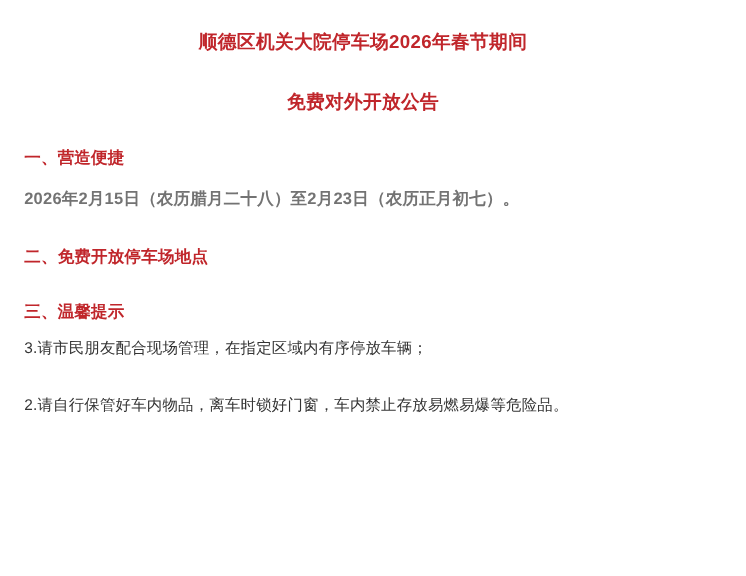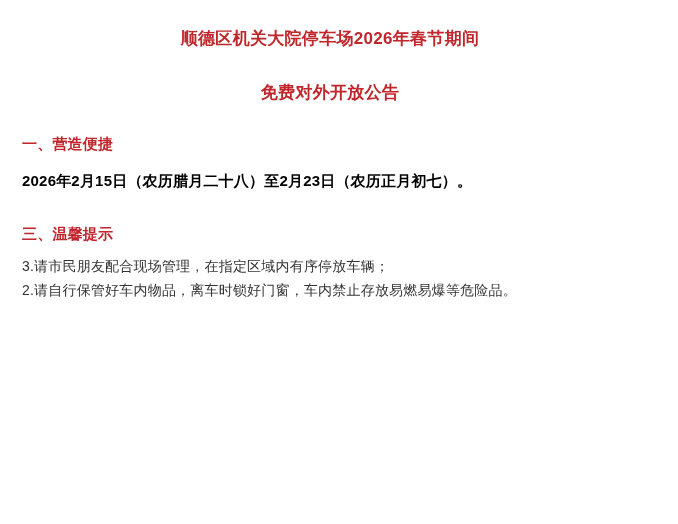--- a/index.html
+++ b/index.html
@@ -49,32 +49,32 @@
     color: #c0262b;
     font-weight: bold;
     font-size: 15px;
     line-height: 24px;
     letter-spacing: 0.2px;
   }
   .section-body {
     margin-top: 10px;
     font-size: 15px;
     line-height: 30px;
-    color: #000000;
+    color: #737373;
     text-align: justify;
     letter-spacing: 0.2px;
   }
   .section-body.bold {
     font-weight: bold;
   }
   .tip-item {
     font-size: 14px;
     line-height: 24px;
     color: #333333;
-    margin-top: 0;
+    margin-top: 28px;
     letter-spacing: 0.2px;
   }
   .tip-item.first {
     margin-top: 8px;
   }
 </style>
 </head>
 <body>
 
 <div class="page">
@@ -84,20 +84,21 @@
     <span class="line2">免费对外开放公告</span>
   </div>
 
 
   <div class="section">
     <div class="section-heading">一、营造便捷</div>
     <div class="section-body bold">2026年2月15日（农历腊月二十八）至2月23日（农历正月初七）。</div>
   </div>
 
   <div class="section">
+    <div class="section-heading">二、免费开放停车场地点</div>
   </div>
 
   <div class="section">
     <div class="section-heading">三、温馨提示</div>
     <div class="tip-item first">3.请市民朋友配合现场管理，在指定区域内有序停放车辆；</div>
     <div class="tip-item">2.请自行保管好车内物品，离车时锁好门窗，车内禁止存放易燃易爆等危险品。</div>
   </div>
 
 </div>
 

